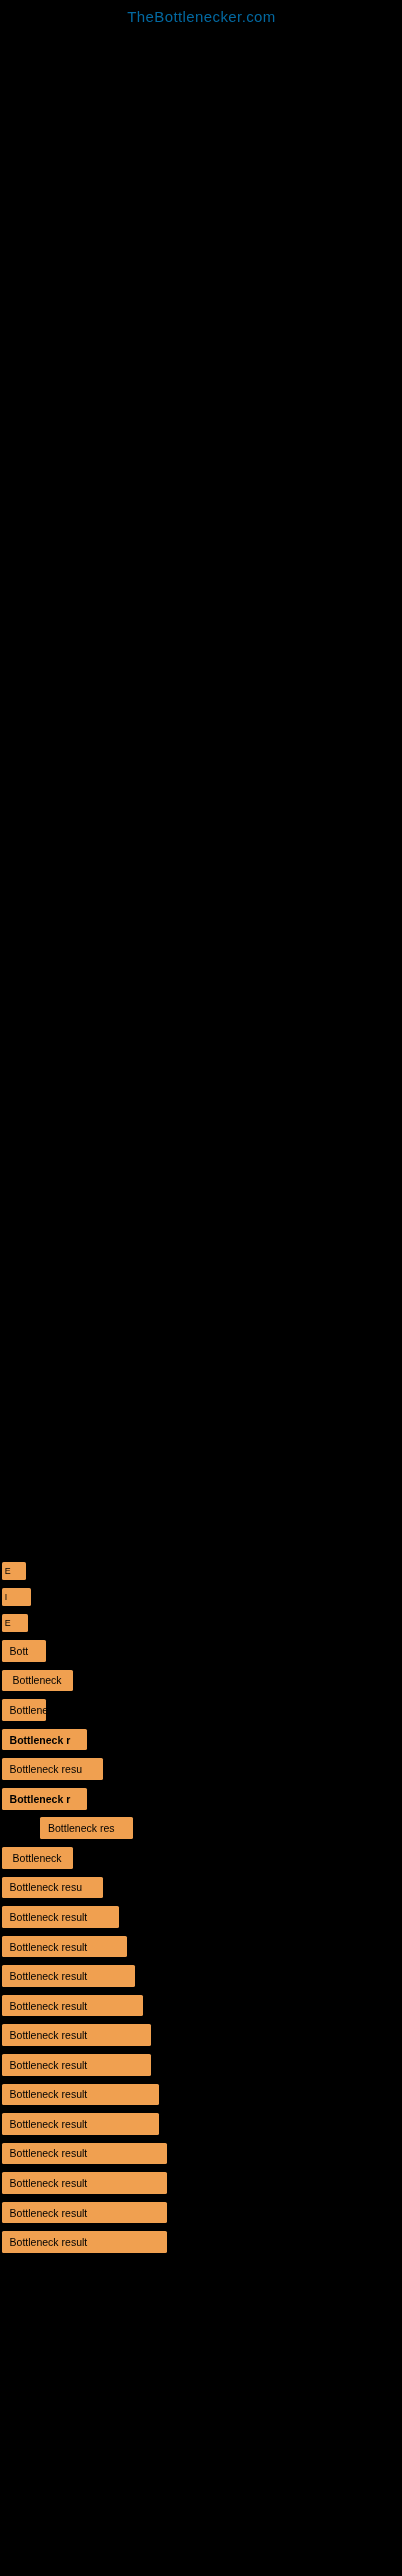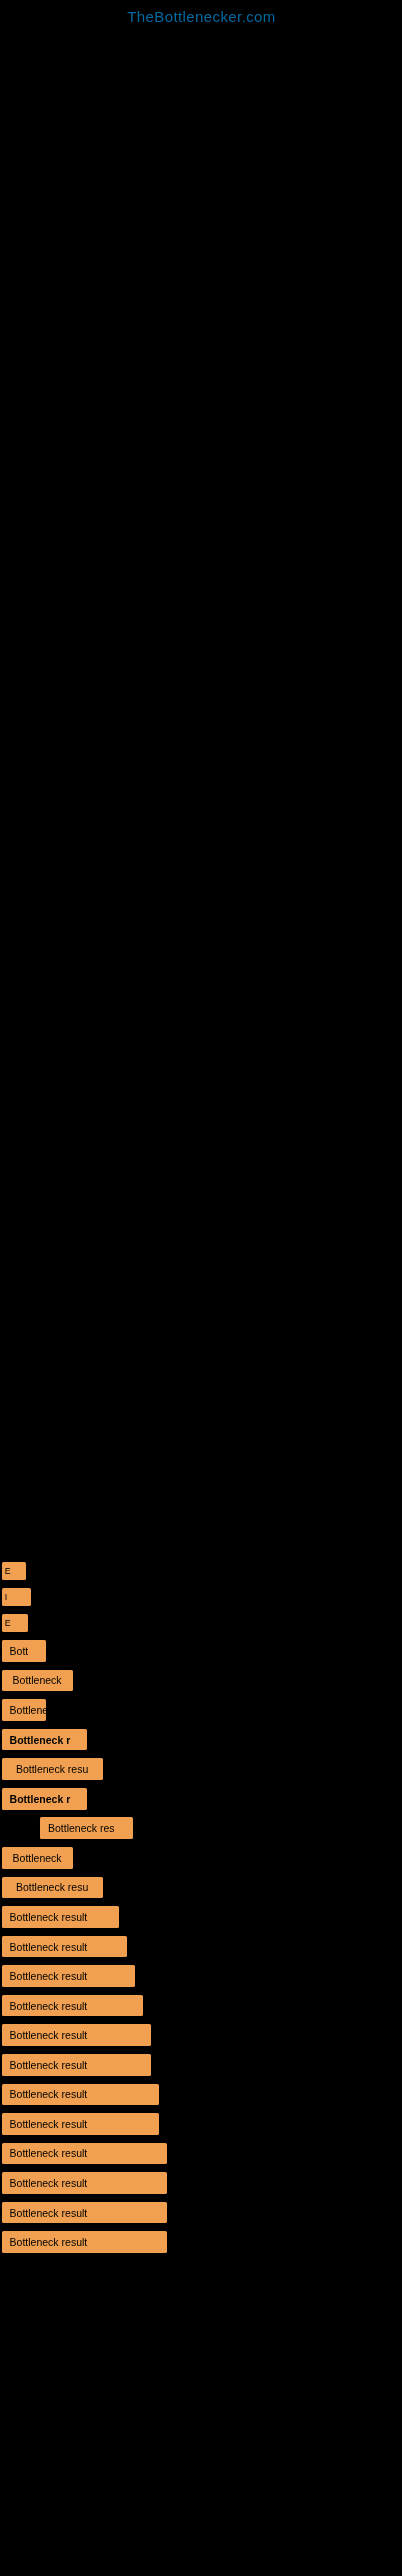--- a/index.html
+++ b/index.html
@@ -42,21 +42,21 @@
       margin-left: 1.6px;
     }
     .result-label.short1 { width: 24px; font-size: 8.9px; padding: 4px 3.2px; }
     .result-label.short2 { width: 29px; font-size: 8.9px; padding: 4px 3.2px; }
     .result-label.short3 { width: 26px; font-size: 8.9px; padding: 4px 3.2px; }
     .result-label.w55  { width: 44px; }
     .result-label.w80  { width: 44px; }
     .result-label.w88  { width: 71px; text-align: center; }
     .result-label.w105 { width: 85px; font-weight: bold; }
     .result-label.w115 { width: 93px; margin-left: 40px; }
-    .result-label.w125 { width: 101px; text-align: center; }
+    .result-label.w125 { width: 101px; }
     .result-label.w145 { width: 117px; }
     .result-label.w155 { width: 125px; }
     .result-label.w165 { width: 133px; }
     .result-label.w175 { width: 141px; }
     .result-label.w185 { width: 149px; }
     .result-label.w195 { width: 157px; }
     .result-label.w205 { width: 165px; }
   </style>
 </head>
 <body>

